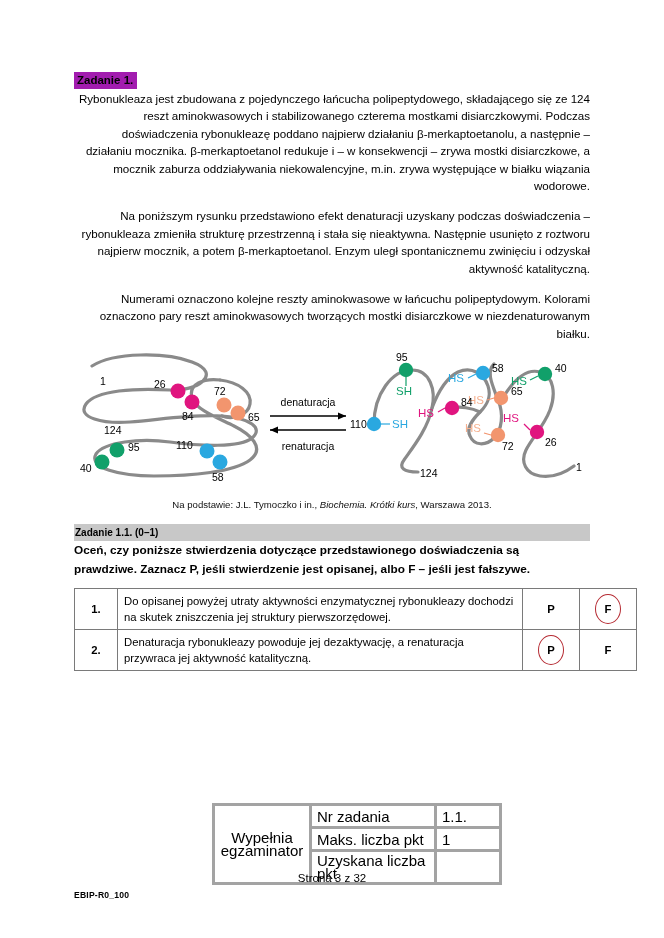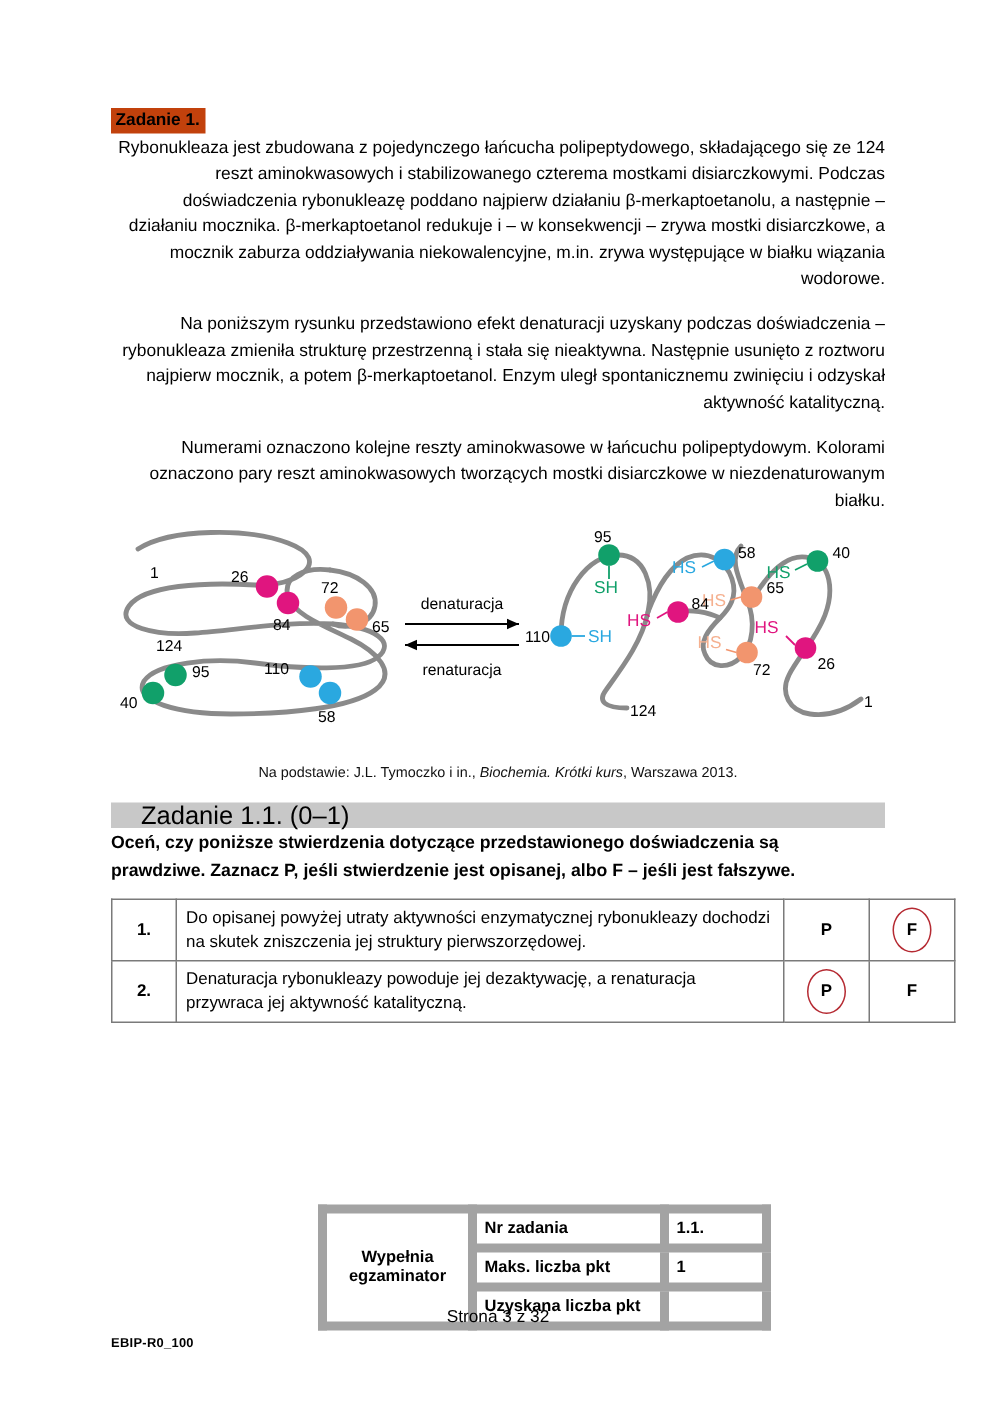--- a/index.html
+++ b/index.html
@@ -22,32 +22,32 @@
     height: 938px;
   }
   .content {
     position: absolute;
     left: 74px;
     top: 70px;
     width: 516px;
   }
   .task-band-inline {
     display: inline-block;
-    background: #c2410c;
+    background: #a21caf;
     font-weight: bold;
     font-size: 11.5px;
     line-height: 15px;
     padding: 1px 4px 1px 3px;
   }
   .band-full {
     background: #c8c8c8;
-    font-weight: normal;
-    font-size: 17px;
+    font-weight: bold;
+    font-size: 10px;
     line-height: 15px;
-    padding: 1px 20px;
+    padding: 1px 1px;
   }
 
   
   p.body {
     font-size: 11.6px;
     line-height: 17.4px;
     margin: 1px 0 0 0;
     text-align: right;
   }
   p.body.gap {
@@ -64,21 +64,21 @@
   .figure {
     position: relative;
     width: 516px;
     height: 148px;
     margin-top: 8px;
   }
   .figure svg { display: block; }
   .source {
     font-size: 9.6px;
     text-align: center;
-    margin-top: 12px;
+    margin-top: 1px;
     color: #111;
   }
   .source em { font-style: italic; }
 
   
   table.answers {
     border-collapse: collapse;
     width: 516px;
     margin-top: 10px;
     table-layout: fixed;
@@ -128,23 +128,23 @@
     left: 212px;
     top: 803px;
     width: 248px;
   }
   table.examiner {
     border-collapse: collapse;
     table-layout: fixed;
     width: 248px;
   }
   table.examiner td {
-    border: 6px solid #a3a3a3;
-    font-size: 11px;
-    font-weight: bold;
+    border: 3px solid #a3a3a3;
+    font-size: 15px;
+    font-weight: normal;
     padding: 2px 5px;
     height: 16px;
     line-height: 13px;
   }
   td.exam-label {
     width: 84px;
     text-align: center;
     vertical-align: middle;
     line-height: 14px;
   }

